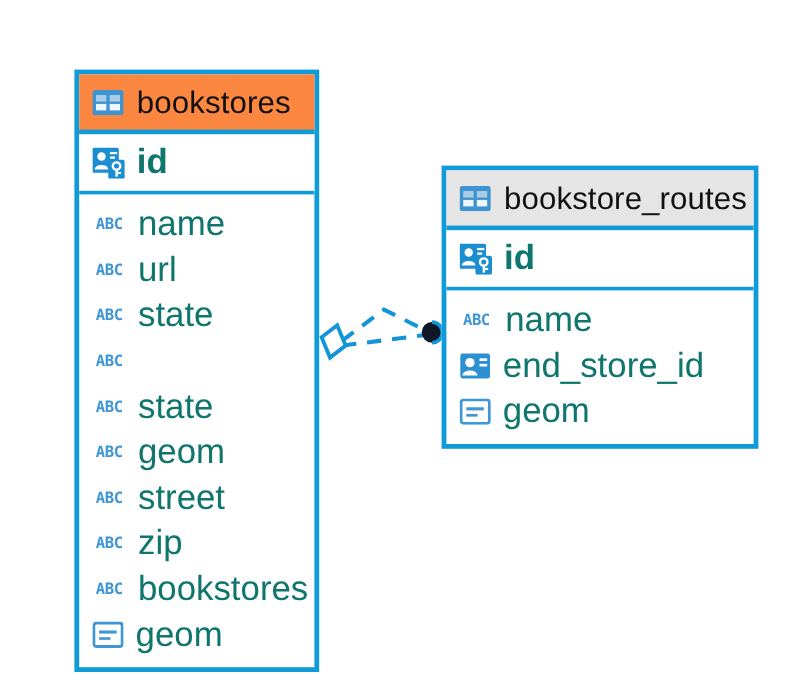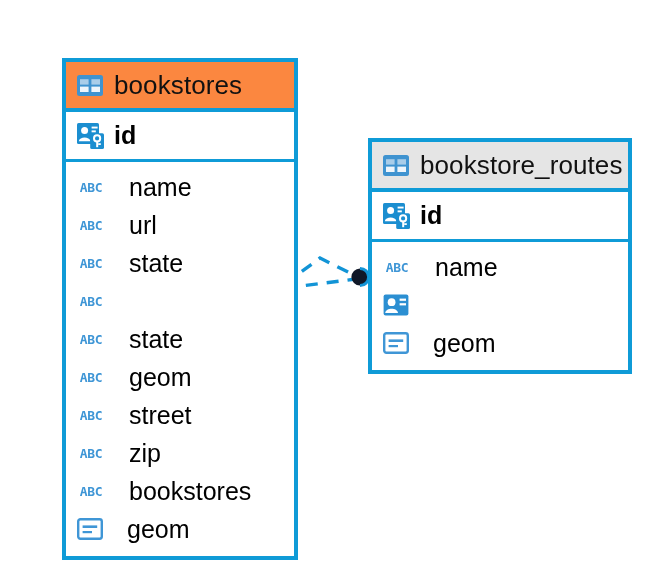--- a/index.html
+++ b/index.html
@@ -48,26 +48,26 @@
     background:#ffffff;
   }
   .pk-row .field-label{ font-weight:bold; }
 
   .field-list{ padding:6px 0 8px 0; }
   .field-row{
     box-sizing:border-box;
     height:38px;
     display:flex;
     align-items:center;
-    gap:24px;
+    gap:10px;
     padding:0 11px;
   }
   .field-label{
-    font-size:25px;
-    color:#000000;
+    font-size:29px;
+    color:#0f766e;
     white-space:nowrap;
     line-height:1;
   }
 
   
   .icon{
     flex:0 0 auto;
     display:inline-flex;
     align-items:center;
     justify-content:center;
@@ -101,21 +101,21 @@
     <g>
       <path d="M 268 281 L 281 271 L 288 288 L 275 298 Z" fill="#ffffff" stroke="#1294d6" stroke-width="3.2" stroke-linejoin="miter"></path>
     </g>
 
     <g>
       <circle cx="360" cy="277" r="8.6" fill="#101828"></circle>
       <path d="M 360 268.4 A 8.6 8.6 0 0 1 360 285.6" fill="none" stroke="#1294d6" stroke-width="3"></path>
     </g>
   </svg>
 
-  <div class="entity" style="left:62px;top:58px;width:236px;">
+  <div class="entity" style="left:62px;top:58px;width:204px;">
 
     <div class="entity-header accent">
       <span class="icon">
         <svg width="26" height="21" viewBox="0 0 26 21">
           <rect x="0" y="0" width="26" height="21" rx="2.5" fill="#3f93d0"></rect>
           <rect x="3" y="4.2" width="8.6" height="5.4" fill="#a9cde9"></rect>
           <rect x="14.4" y="4.2" width="8.6" height="5.4" fill="#a9cde9"></rect>
           <rect x="3" y="11.6" width="8.6" height="5.4" fill="#eef5fb"></rect>
           <rect x="14.4" y="11.6" width="8.6" height="5.4" fill="#eef5fb"></rect>
         </svg>
@@ -247,20 +247,21 @@
       <div class="field-row">
         <span class="icon">
           <svg width="26" height="22" viewBox="0 0 26 22">
             <rect x="0.6" y="0.6" width="24.8" height="20.8" rx="2" fill="#2b8fd2"></rect>
             <circle cx="8.6" cy="8.2" r="3.9" fill="#ffffff"></circle>
             <path d="M 2.2 19 C 2.9 13.4 14.3 13.4 15 19 Z" fill="#ffffff"></path>
             <rect x="16.6" y="4.6" width="6.4" height="2.2" fill="#ffffff"></rect>
             <rect x="16.6" y="9.2" width="6.4" height="2.2" fill="#ffffff"></rect>
           </svg>
         </span>
+        <span class="field-label">end_store_id</span>
       </div>
 
       <div class="field-row">
         <span class="icon">
           <svg width="26" height="22" viewBox="0 0 26 22">
             <rect x="1.2" y="1.2" width="23.6" height="19.6" rx="2.2" fill="#ffffff" stroke="#3f96d6" stroke-width="2.4"></rect>
             <rect x="5.6" y="7.4" width="14.6" height="2.6" fill="#3f96d6"></rect>
             <rect x="5.6" y="13" width="9.4" height="2.2" fill="#3f96d6"></rect>
           </svg>
         </span>

